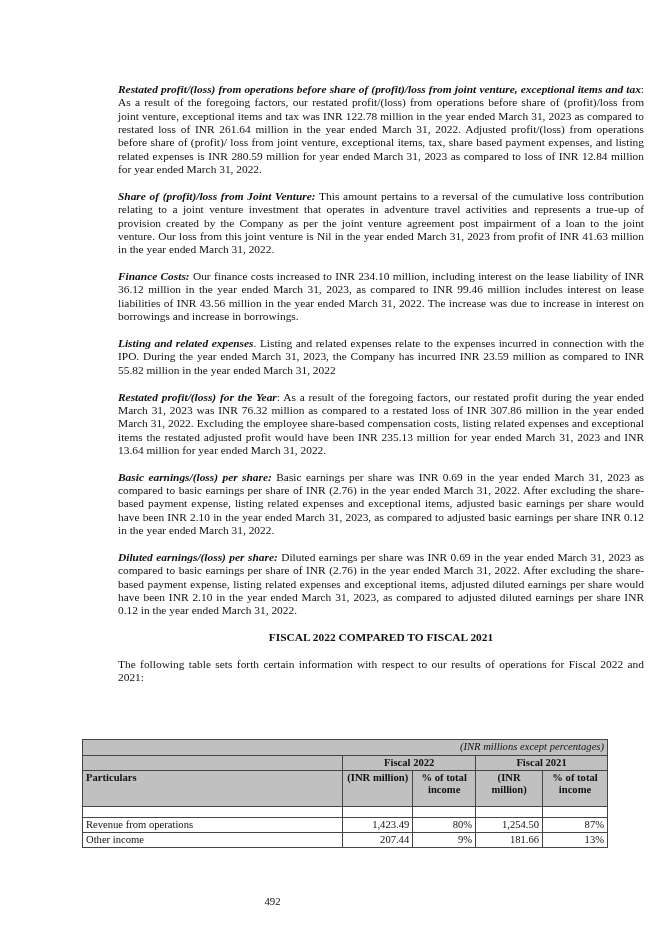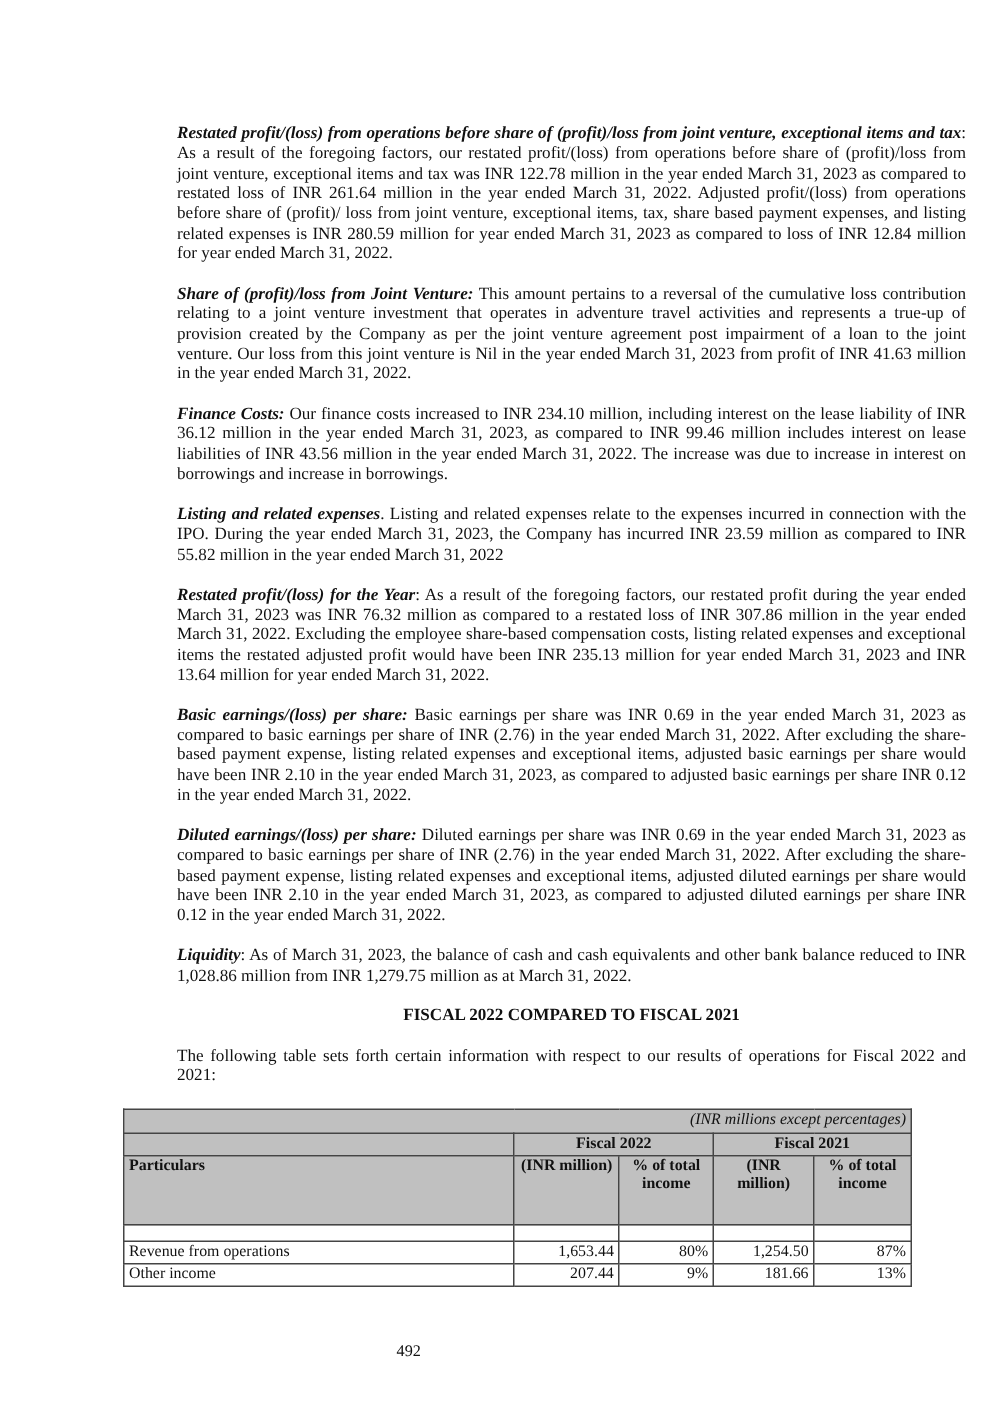--- a/index.html
+++ b/index.html
@@ -33,21 +33,20 @@
 <body>
 
 <div class="page">
   <p class="para"><span class="lead">Restated profit/(loss) from operations before share of (profit)/loss from joint venture, exceptional items and tax</span><span>: As a result of the foregoing factors, our restated profit/(loss) from operations before share of (profit)/loss from joint venture, exceptional items and tax was INR 122.78 million in the year ended March 31, 2023 as compared to restated loss of INR 261.64 million in the year ended March 31, 2022. Adjusted profit/(loss) from operations before share of (profit)/ loss from joint venture, exceptional items, tax, share based payment expenses, and listing related expenses is INR 280.59 million for year ended March 31, 2023 as compared to loss of INR 12.84 million for year ended March 31, 2022.</span></p>
   <p class="para"><span class="lead">Share of (profit)/loss from Joint Venture:</span><span> This amount pertains to a reversal of the cumulative loss contribution relating to a joint venture investment that operates in adventure travel activities and represents a true-up of provision created by the Company as per the joint venture agreement post impairment of a loan to the joint venture. Our loss from this joint venture is Nil in the year ended March 31, 2023 from profit of INR 41.63 million in the year ended March 31, 2022.</span></p>
   <p class="para"><span class="lead">Finance Costs:</span><span> Our finance costs increased to INR 234.10 million, including interest on the lease liability of INR 36.12 million in the year ended March 31, 2023, as compared to INR 99.46 million includes interest on lease liabilities of INR 43.56 million in the year ended March 31, 2022. The increase was due to increase in interest on borrowings and increase in borrowings.</span></p>
   <p class="para"><span class="lead">Listing and related expenses</span><span>. Listing and related expenses relate to the expenses incurred in connection with the IPO. During the year ended March 31, 2023, the Company has incurred INR 23.59 million as compared to INR 55.82 million in the year ended March 31, 2022</span></p>
   <p class="para"><span class="lead">Restated profit/(loss) for the Year</span><span>: As a result of the foregoing factors, our restated profit during the year ended March 31, 2023 was INR 76.32 million as compared to a restated loss of INR 307.86 million in the year ended March 31, 2022. Excluding the employee share-based compensation costs, listing related expenses and exceptional items the restated adjusted profit would have been INR 235.13 million for year ended March 31, 2023 and INR 13.64 million for year ended March 31, 2022.</span></p>
   <p class="para"><span class="lead">Basic earnings/(loss) per share:</span><span>  Basic earnings per share was INR 0.69 in the year ended March 31, 2023 as compared to basic earnings per share of INR (2.76) in the year ended March 31, 2022. After excluding the share-based payment expense, listing related expenses and exceptional items, adjusted basic earnings per share would have been INR 2.10 in the year ended March 31, 2023, as compared to adjusted basic earnings per share INR 0.12 in the year ended March 31, 2022.</span></p>
   <p class="para"><span class="lead">Diluted earnings/(loss) per share:</span><span> Diluted earnings per share was INR 0.69 in the year ended March 31, 2023 as compared to basic earnings per share of INR (2.76) in the year ended March 31, 2022. After excluding the share-based payment expense, listing related expenses and exceptional items, adjusted diluted earnings per share would have been INR 2.10 in the year ended March 31, 2023, as compared to adjusted diluted earnings per share INR 0.12 in the year ended March 31, 2022.</span></p>
-  <p class="para"><span class="lead">Liquidity</span><span>: As of March 31, 2023, the balance of cash and cash equivalents and other bank balance reduced to INR 1,028.86 million from INR 1,279.75 million as at March 31, 2022.</span></p>
   <p class="section-title">FISCAL 2022 COMPARED TO FISCAL 2021</p>
   <p class="para">The following table sets forth certain information with respect to our results of operations for Fiscal 2022 and 2021:</p>
 </div>
 
 <table class="fin">
   <colgroup>
     <col style="width:261px">
       <col style="width:70px">
       <col style="width:63px">
       <col style="width:67px">
@@ -55,37 +54,37 @@
   </colgroup>
   <tbody>
       <tr class="gray">
     <td colspan="5" class="unit-note">(INR millions except percentages)</td>
   </tr>
   <tr class="gray">
     <td></td>
     <td colspan="2" class="center">Fiscal 2022</td>
     <td colspan="2" class="center">Fiscal 2021</td>
   </tr>
-  <tr class="gray" style="height:46px">
+  <tr class="gray" style="height:36px">
     <td class="bold">Particulars</td>
     <td class="center">(INR million)</td>
     <td class="center">% of total income</td>
     <td class="center">(INR million)</td>
     <td class="center">% of total income</td>
   </tr>
   <tr style="height:11px">
     <td></td>
         <td></td>
         <td></td>
         <td></td>
         <td></td>
   </tr>
   <tr>
     <td>Revenue from operations</td>
-    <td class="right">1,653.44</td>
+    <td class="right">1,423.49</td>
     <td class="right">80%</td>
     <td class="right">1,254.50</td>
     <td class="right">87%</td>
   </tr>
   <tr>
     <td>Other income</td>
     <td class="right">207.44</td>
     <td class="right">9%</td>
     <td class="right">181.66</td>
     <td class="right">13%</td>

